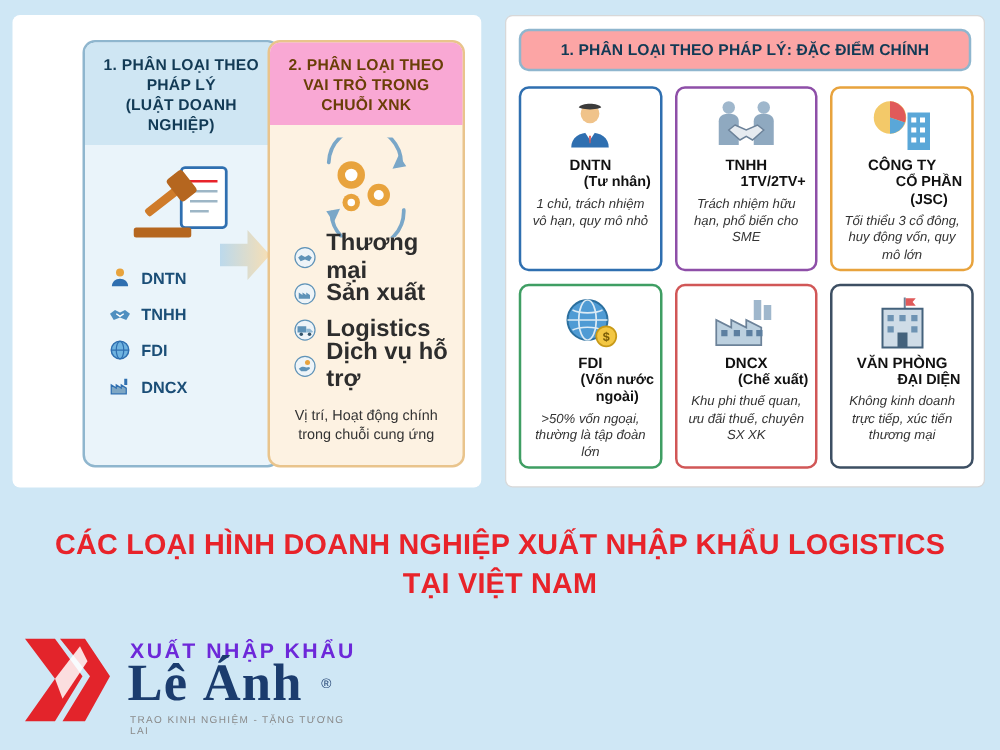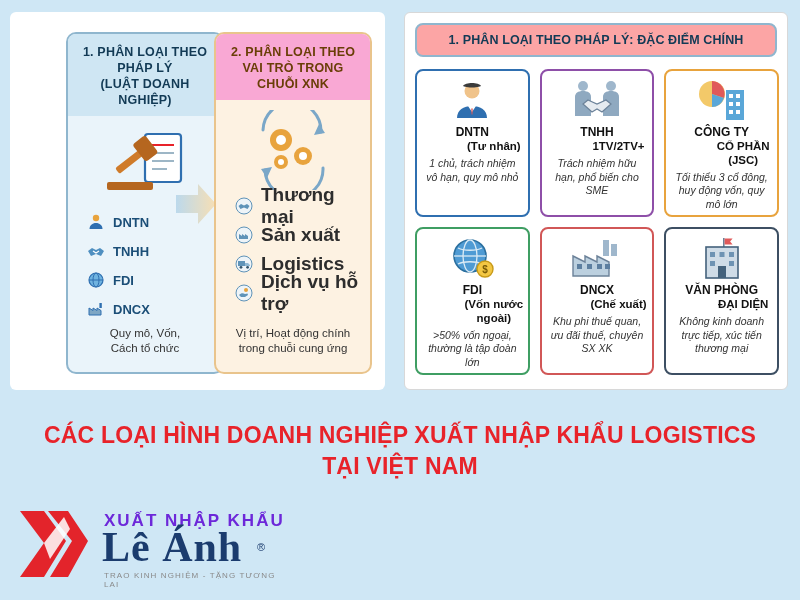--- a/index.html
+++ b/index.html
@@ -317,24 +317,20 @@
           <li>
             <span class="bullet-icon">
               <svg width="18" height="18" viewBox="0 0 18 18">
                   <path d="M2 15V8l4 2.5V8l4 2.5V8l4 2.5V15z" fill="#7fa7c4" stroke="#2f6fb0" stroke-width="1"></path>
                   <rect x="12.4" y="3" width="2.4" height="5" fill="#2f6fb0"></rect>
                 </svg>
             </span>
             <span>DNCX</span>
           </li>
         </ul>
-      </div>
-      <div class="col-foot">
-        <div>Quy mô, Vốn,</div>
-        <div>Cách tổ chức</div>
       </div>
     </div>
 
     <div class="big-arrow">
       <svg width="40" height="48" viewBox="0 0 40 48">
         <defs>
           <linearGradient id="argrad" x1="0" y1="0" x2="1" y2="0">
             <stop offset="0%" stop-color="#bcd9ec"></stop>
             <stop offset="100%" stop-color="#f7dfb4"></stop>
           </linearGradient>

